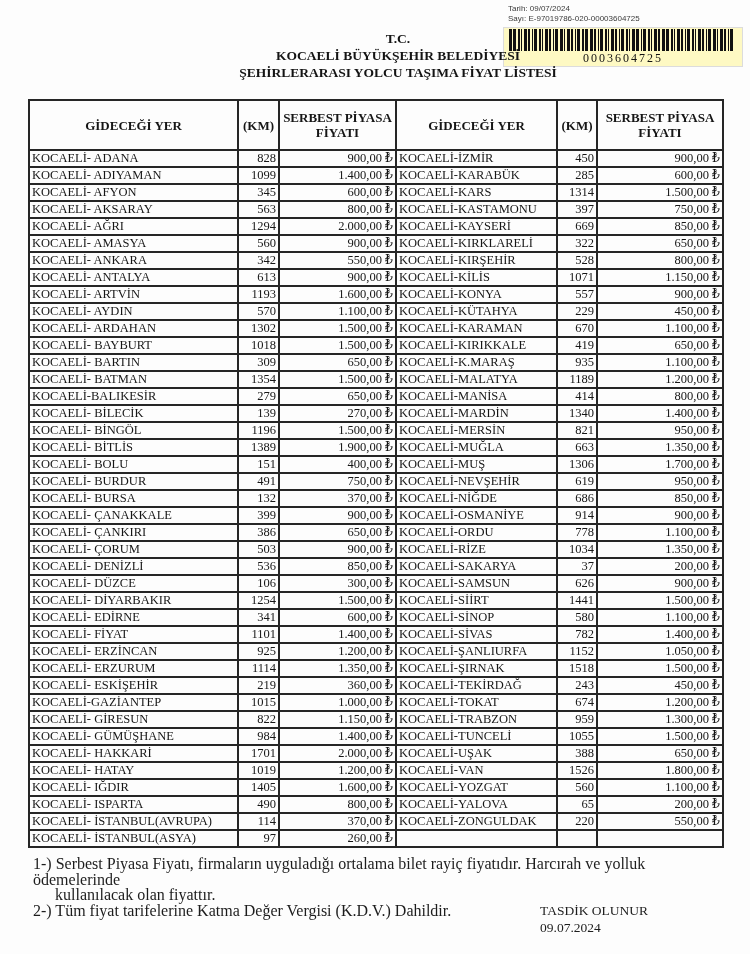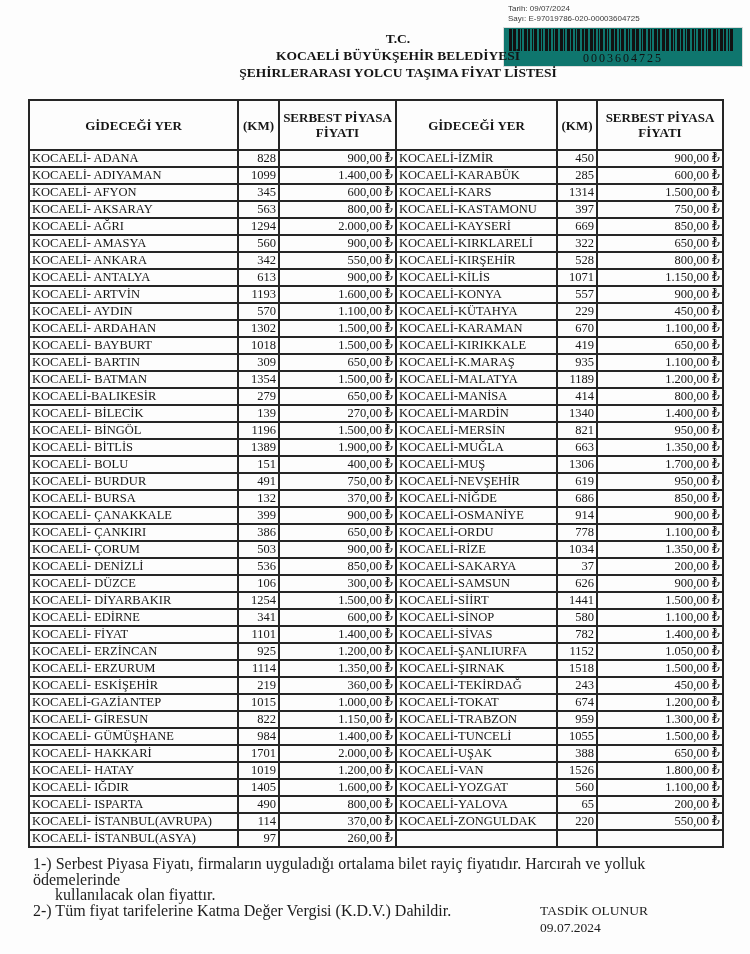--- a/index.html
+++ b/index.html
@@ -14,21 +14,21 @@
   }
   
   .meta{
     position:absolute;left:508px;top:4px;width:235px;
     font-size:8px;line-height:10px;color:#3a3a3a;
     font-family:"Liberation Sans","DejaVu Sans",sans-serif;
   }
   
   .barcode-block{
     position:absolute;left:503px;top:27px;width:238px;
-    border:1px solid #dcdcdc;background:#0f766e;
+    border:1px solid #dcdcdc;background:#fef9c3;
     text-align:center;padding:1px 0 1px 0;
   }
   .barcode-svg{display:block;margin:0 auto;}
   .barcode-num{
     font-size:12px;line-height:14px;letter-spacing:2px;color:#111;
   }
   
   .title{
     position:absolute;left:48px;top:30px;width:700px;
     text-align:center;font-weight:bold;

